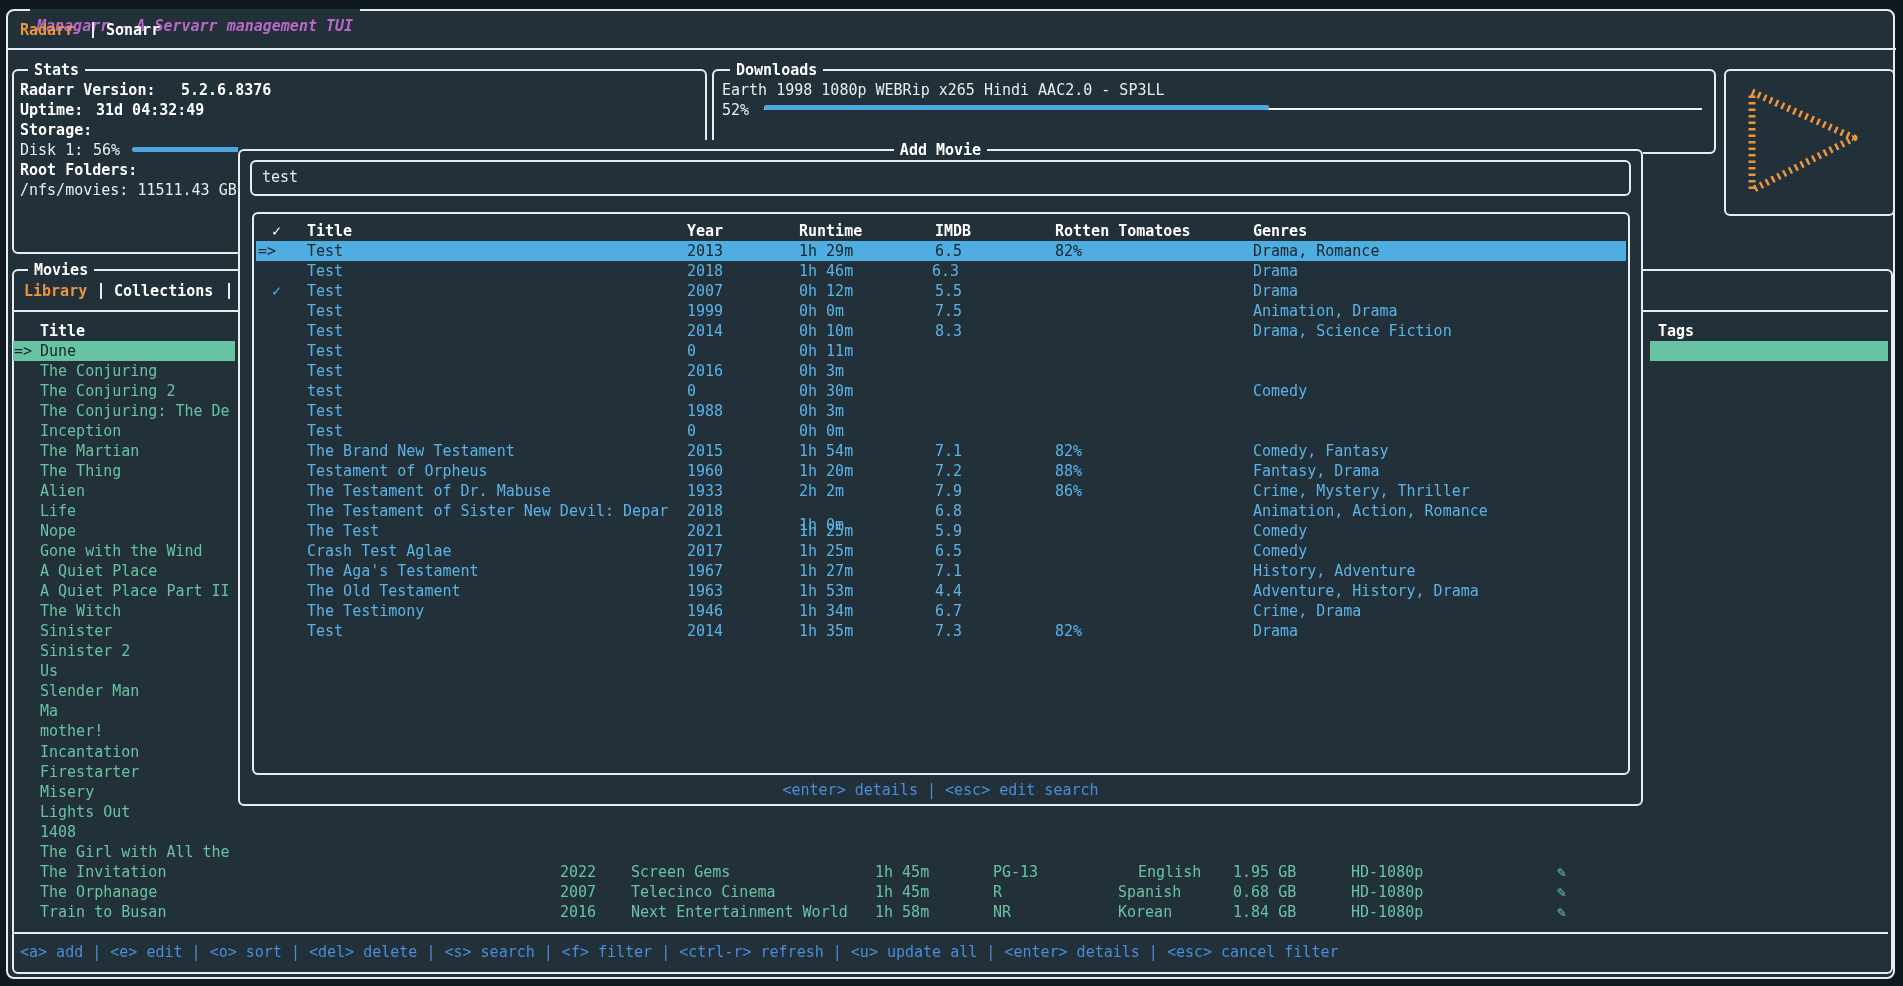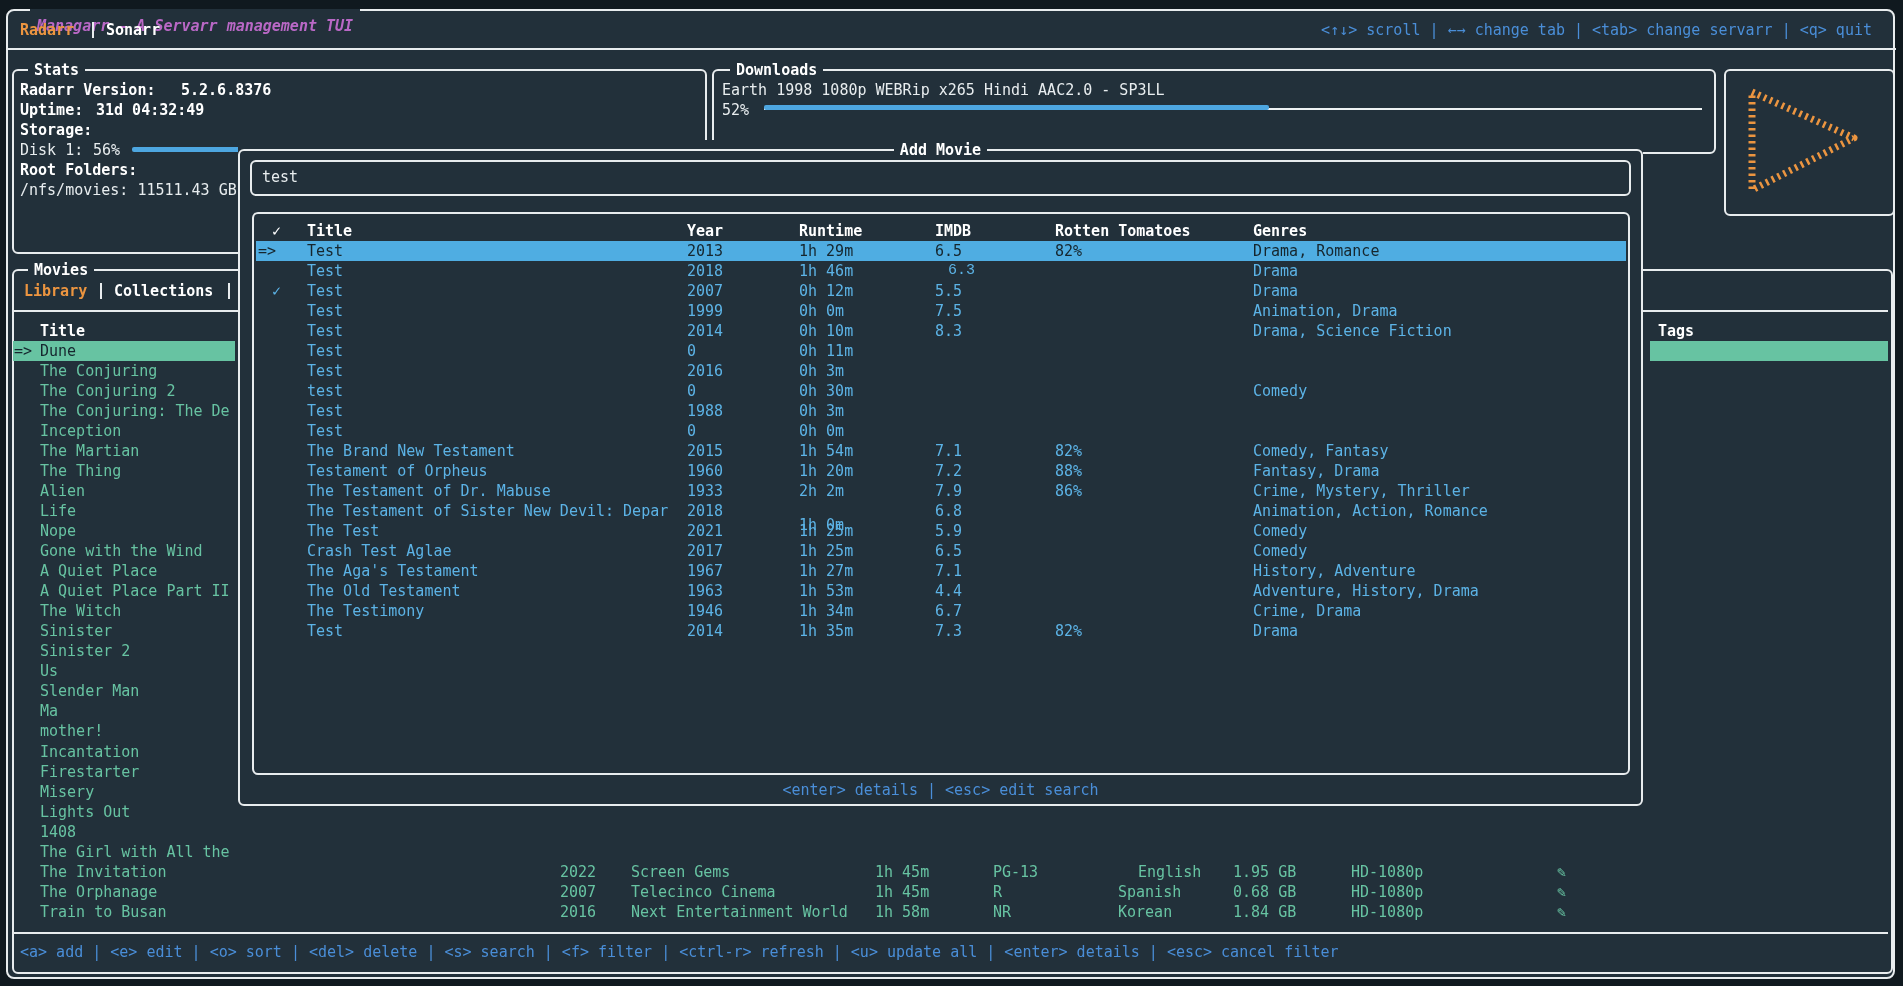--- a/index.html
+++ b/index.html
@@ -36,21 +36,20 @@
 
 <div id="stage">
 
   <div class="box" id="win" style="left:6px;top:9px;width:1885px;height:966px;background:#22303a;border-radius:8px;"></div>
 
   <div class="t b magenta" style="left:30px;top:0;padding:16px 7px;background:linear-gradient(180deg,#10191f 0,#10191f 9px,#22303a 9px);">Managarr — A Servarr management TUI</div>
 
   <div class="t b orange" style="left:20px;top:20px;">Radarr</div>
   <div class="vline" style="left:92px;top:22px;height:16px;"></div>
   <div class="t b white" style="left:106px;top:20px;">Sonarr</div>
-  <div class="t blue" style="right:31px;top:20px;">&lt;↑↓&gt; scroll | ←→ change tab | &lt;tab&gt; change servarr | &lt;q&gt; quit</div>
   <div class="hline" style="left:7px;top:48px;width:1889px;"></div>
 
   <div class="box" style="left:12px;top:69px;width:691px;height:181px;"></div>
   <div class="t b white patch" style="left:28px;top:60px;">Stats</div>
   <div class="t b white" style="left:20px;top:80px;">Radarr Version:</div>
   <div class="t b white" style="left:181px;top:80px;">5.2.6.8376</div>
   <div class="t b white" style="left:20px;top:100px;">Uptime:</div>
   <div class="t b white" style="left:96px;top:100px;">31d 04:32:49</div>
   <div class="t b white" style="left:20px;top:120px;">Storage:</div>
   <div class="t" style="left:20px;top:140px;">Disk 1:</div>
@@ -231,21 +230,21 @@
         <span class="cell" style="position: absolute; left: 431px; white-space: pre; line-height: 20px;">2013</span>
         <span class="cell" style="position: absolute; left: 543px; white-space: pre; line-height: 20px;">1h 29m</span>
         <span class="cell" style="position: absolute; left: 679px; white-space: pre; line-height: 20px;">6.5</span>
         <span class="cell" style="position: absolute; left: 799px; white-space: pre; line-height: 20px;">82%</span>
         <span class="cell" style="position: absolute; left: 997px; white-space: pre; line-height: 20px;">Drama, Romance</span>
       </div>
       <div class="prow" style="top: 260.64px;">
         <span class="cell" style="position: absolute; left: 51px; white-space: pre; line-height: 20px;">Test</span>
         <span class="cell" style="position: absolute; left: 431px; white-space: pre; line-height: 20px;">2018</span>
         <span class="cell" style="position: absolute; left: 543px; white-space: pre; line-height: 20px;">1h 46m</span>
-        <span class="cell" style="position: absolute; left: 692px; white-space: pre; line-height: 20px; font-family: Liberation Mono, monospace;">6.3</span>
+        <span class="cell" style="position: absolute; left: 676px; white-space: pre; line-height: 20px;">6.3</span>
         <span class="cell" style="position: absolute; left: 799px; white-space: pre; line-height: 20px;"></span>
         <span class="cell" style="position: absolute; left: 997px; white-space: pre; line-height: 20px;">Drama</span>
       </div>
       <div class="prow" style="top: 280.68px;">
         <span class="cell white b" style="position: absolute; left: 16px; white-space: pre; line-height: 20px;">✓</span>
         <span class="cell" style="position: absolute; left: 51px; white-space: pre; line-height: 20px;">Test</span>
         <span class="cell" style="position: absolute; left: 431px; white-space: pre; line-height: 20px;">2007</span>
         <span class="cell" style="position: absolute; left: 543px; white-space: pre; line-height: 20px;">0h 12m</span>
         <span class="cell" style="position: absolute; left: 679px; white-space: pre; line-height: 20px;">5.5</span>
         <span class="cell" style="position: absolute; left: 799px; white-space: pre; line-height: 20px;"></span>

